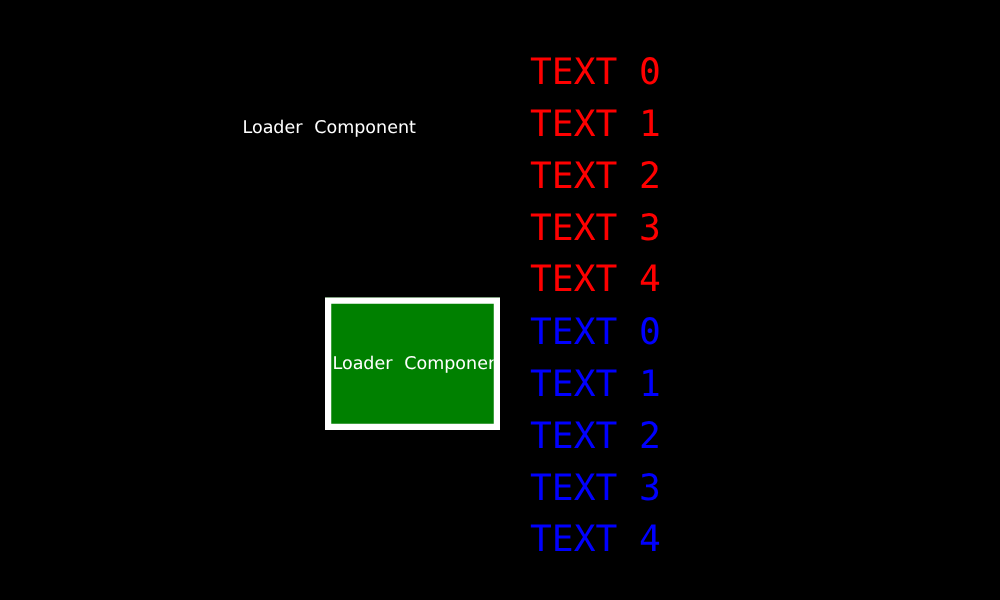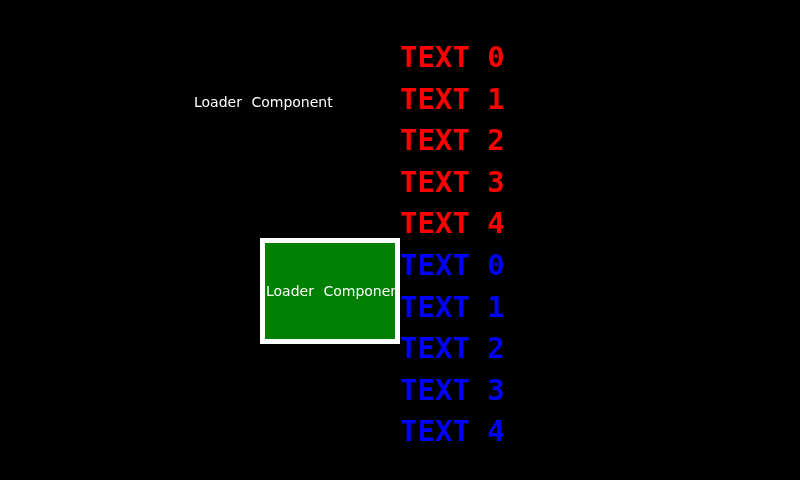--- a/index.html
+++ b/index.html
@@ -46,23 +46,22 @@
     font-size: 14px;
     color: #ffffff;
     word-spacing: 5px;
     white-space: nowrap;
     margin-left: 1px;
   }
 
   
   .text-column {
     position: absolute;
-    left: 400px;
+    left: 424px;
     top: 37px;
-    font-weight: bold;
   }
   .text-line {
     font-family: "DejaVu Sans Mono", "Liberation Mono", monospace;
     font-size: 29px;
     line-height: 41.6px;
     white-space: pre;
   }
 </style>
 </head>
 <body>

